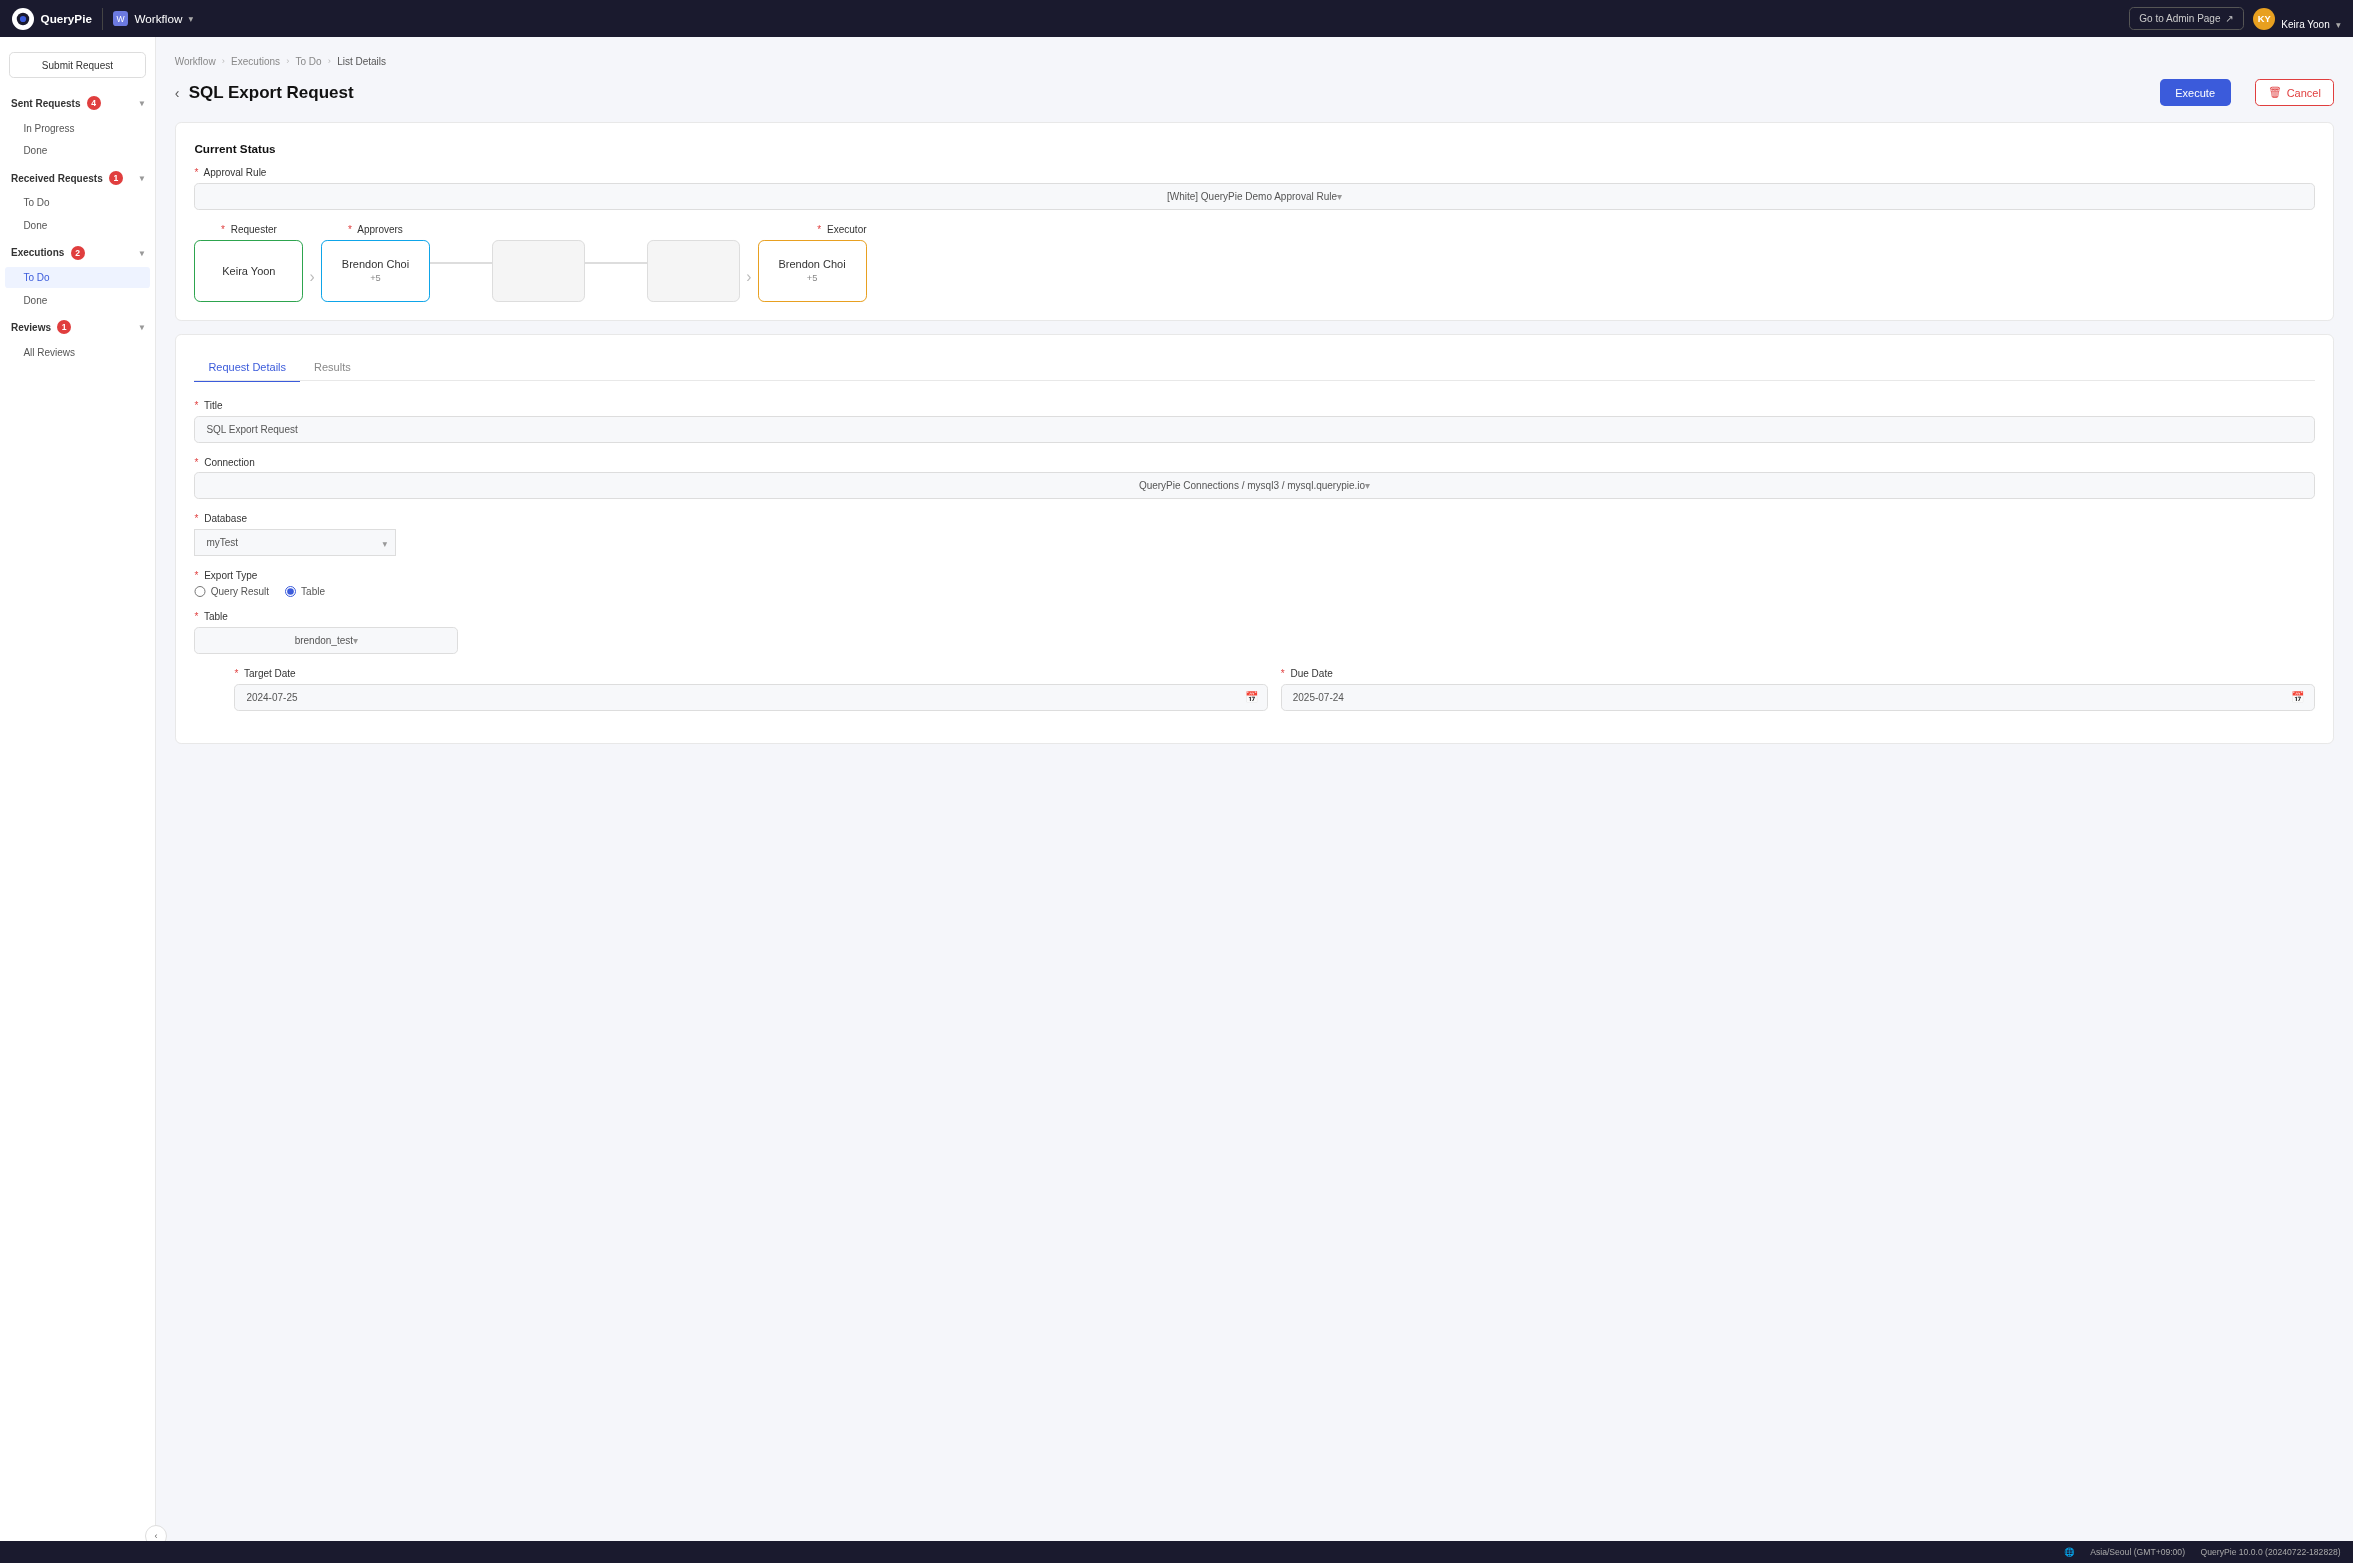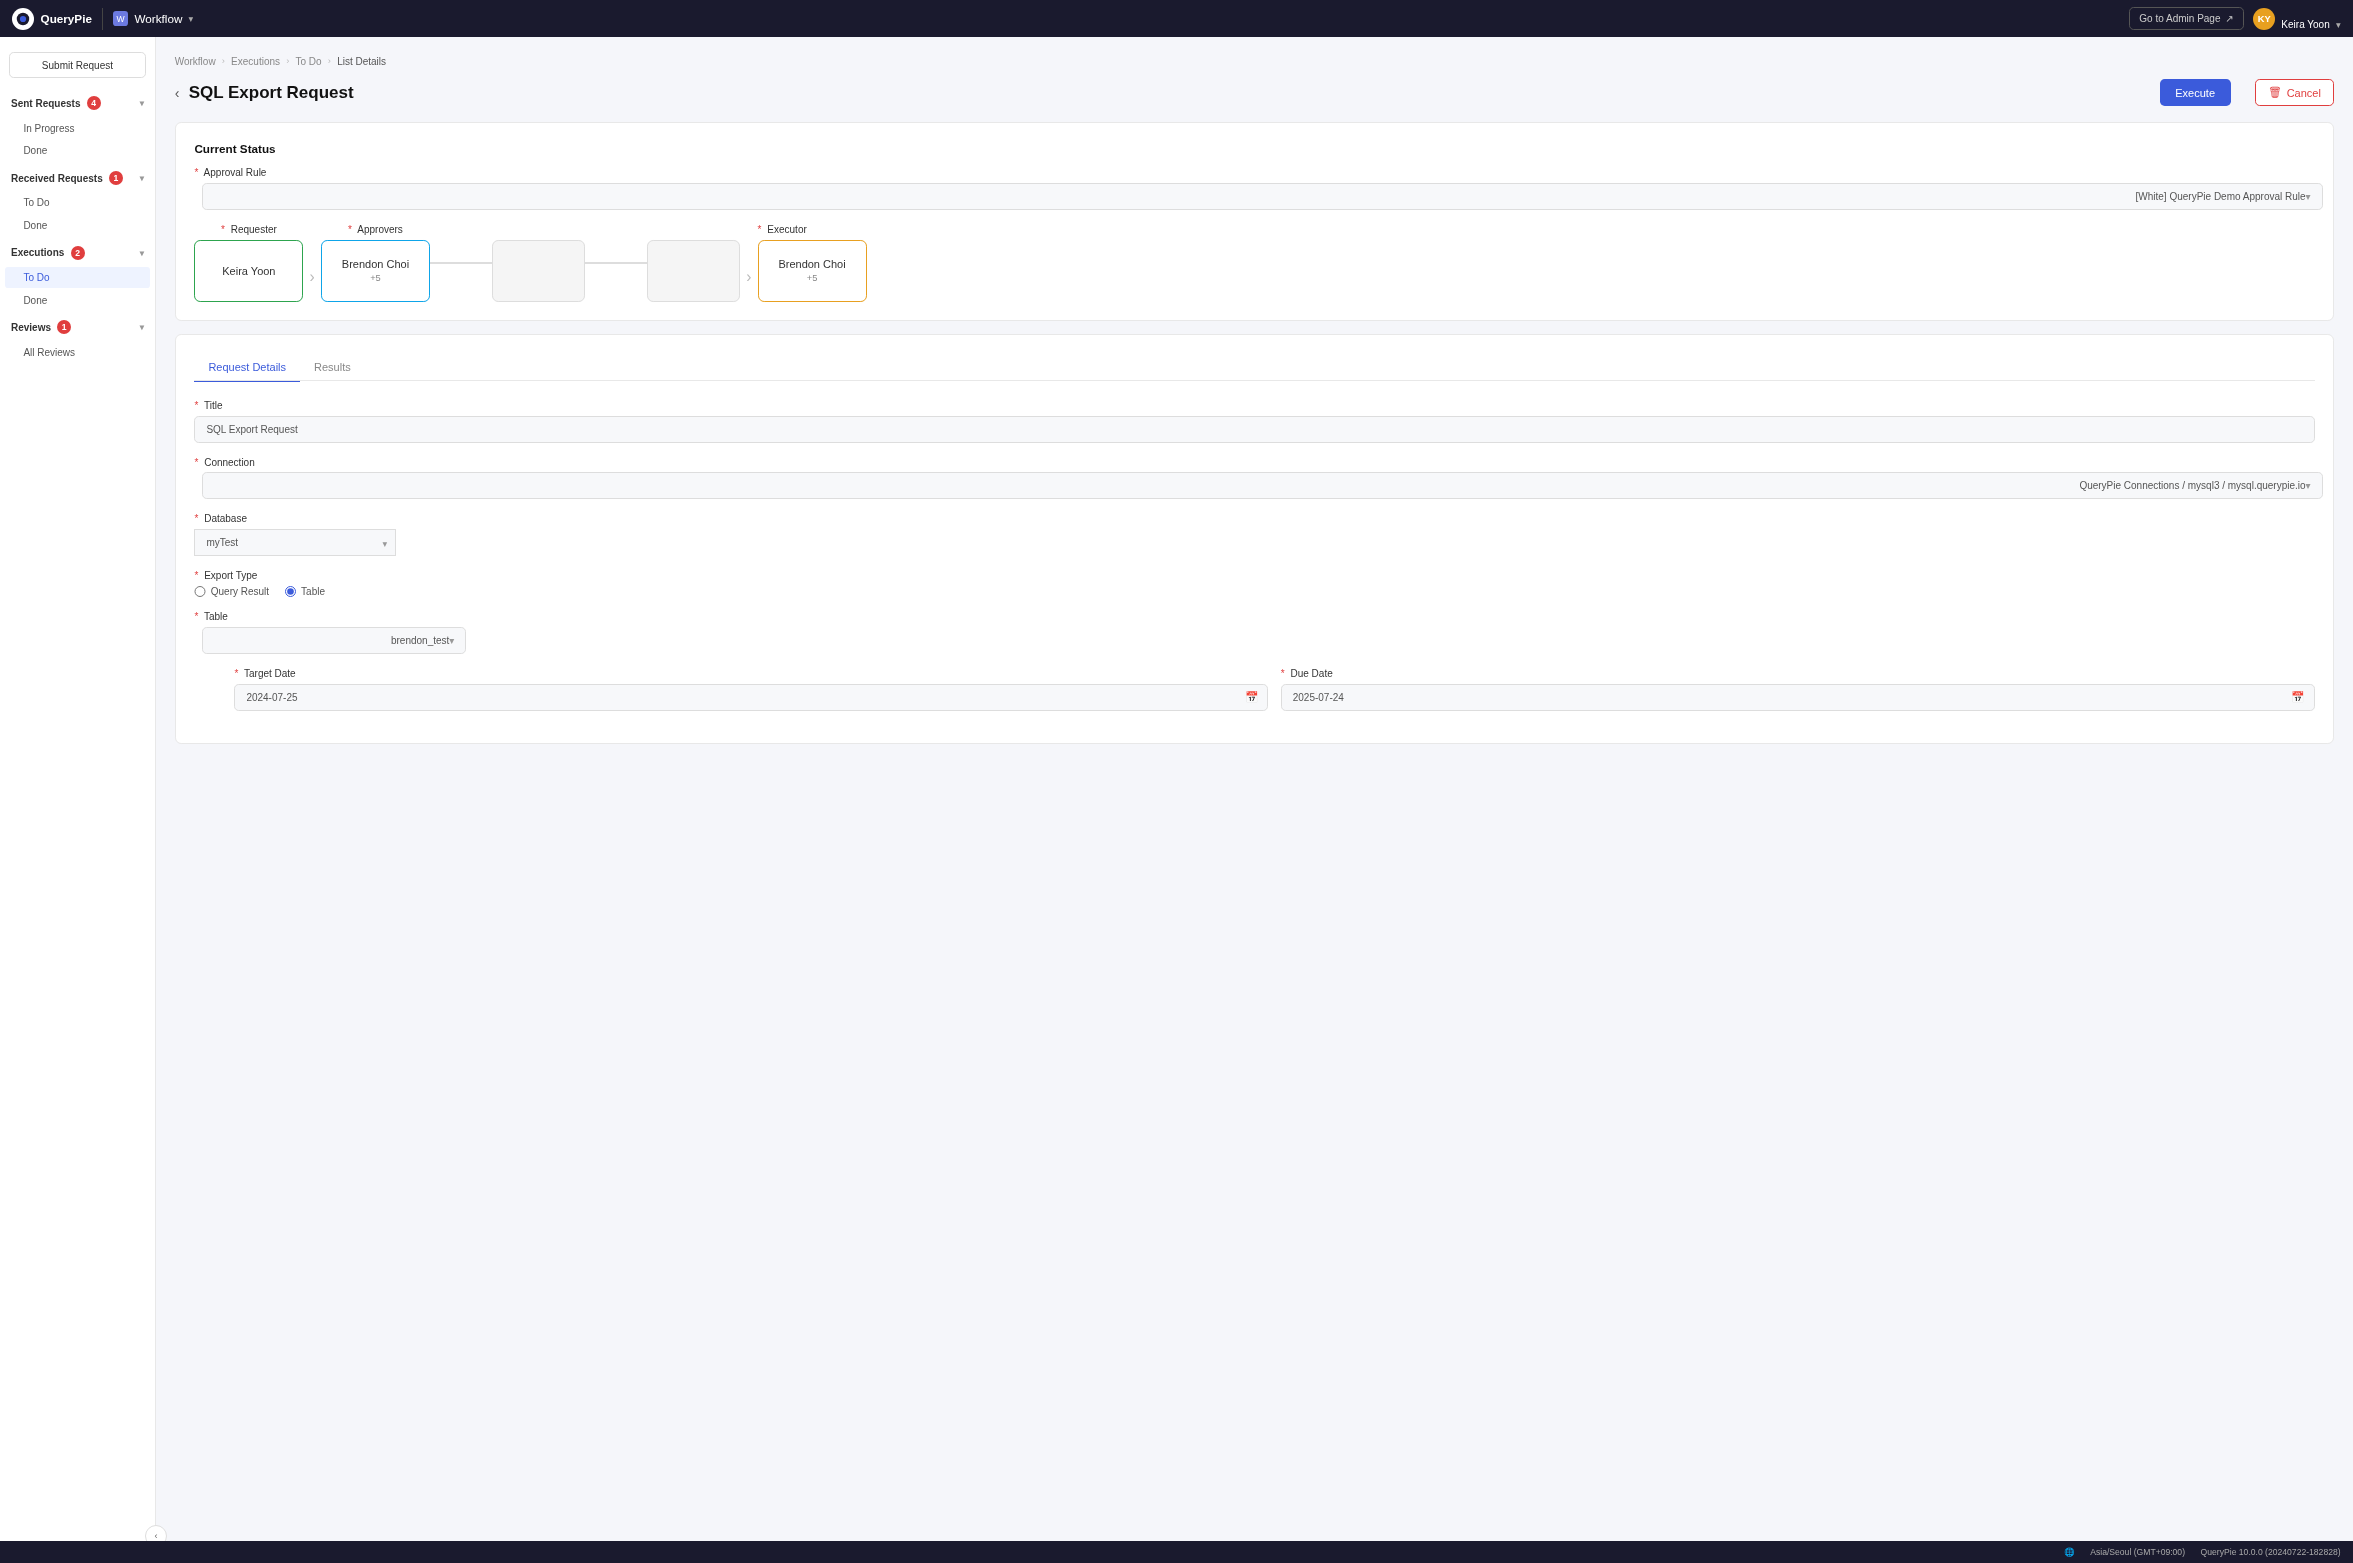--- a/index.html
+++ b/index.html
@@ -108,21 +108,21 @@
 
     .field-input {
       width: 100%; padding: 7px 11px; border: 0.8px solid #ddd; border-radius: 4.7px;
       background: #f7f8fa; font-size: 10px; color: #555;
     }
 
     
     .approval-rule-select {
       width: 100%; padding: 7px 11px; border: 0.8px solid #ddd; border-radius: 4.7px;
       background: #f7f8fa; font-size: 10px; color: #555; display: flex; align-items: center;
-      justify-content: flex-end; cursor: pointer; margin-left: 8px;
+      justify-content: center; cursor: pointer;
     }
     .workflow-section { text-align: center; }
     .workflow-box {
       padding: 12.4px 15.6px; border-radius: 6.2px; min-width: 109px; min-height: 62px;
       display: flex; flex-direction: column; align-items: center; justify-content: center;
       font-size: 11px; font-weight: 500; color: #333;
     }
     .workflow-box.green { border: 1.6px solid #2da44e; background: #fff; }
     .workflow-box.teal { border: 1.6px solid #0ea5e9; background: #fff; }
     .workflow-box.gray { border: 1.6px solid #ddd; background: #f5f5f5; }
@@ -334,21 +334,21 @@
         </div>
         <div class="workflow-section">
           <div class="form-label" style="text-align:center;visibility:hidden">&nbsp;</div>
           <div class="workflow-box gray" style="min-width:93px;min-height:62px"></div>
         </div>
         <div style="display:flex;align-items:flex-end;padding-bottom:15.6px">
           <span style="color:#bbb;font-size:15.6px;padding:0 6.2px">›</span>
         </div>
 
         <div class="workflow-section">
-          <div class="form-label" style="text-align:left">
+          <div class="form-label" style="text-align:right">
             <span class="required">*</span>
             <span>Executor</span>
           </div>
           <div class="workflow-box orange">
             <span>Brendon Choi</span>
             <span class="workflow-box-sub">+5</span>
           </div>
         </div>
       </div>
     </div>

